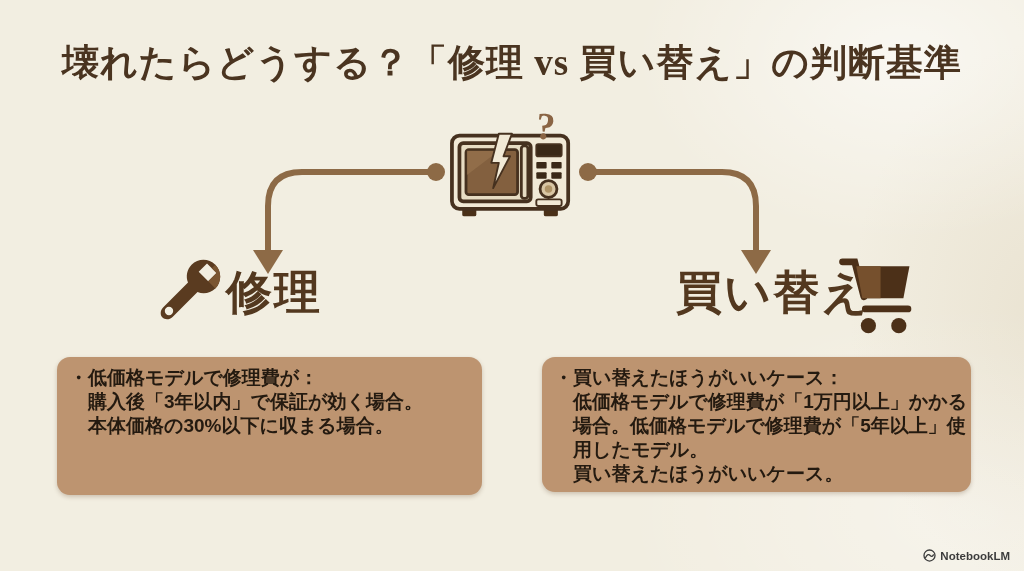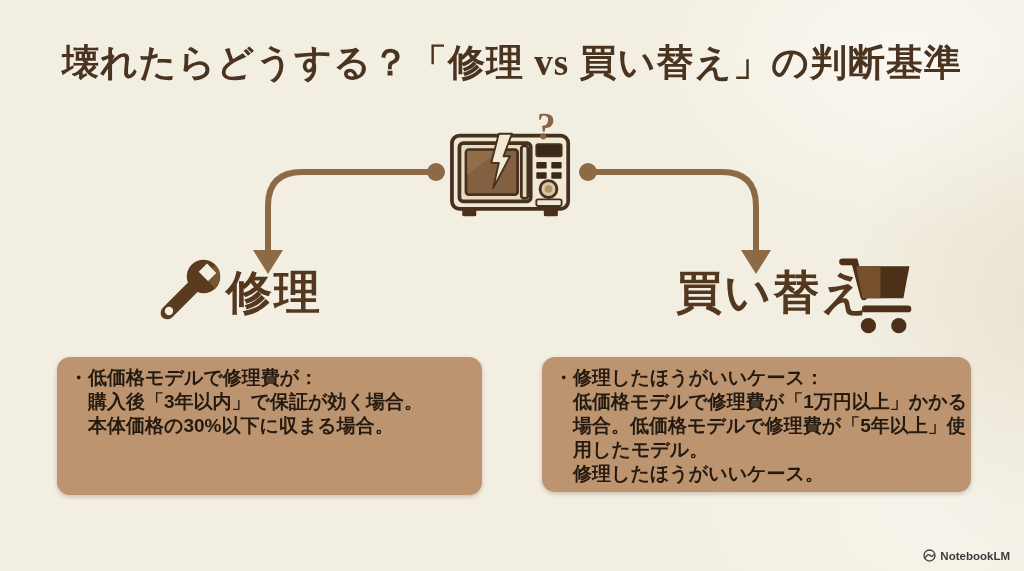--- a/index.html
+++ b/index.html
@@ -137,26 +137,26 @@
       <span>・</span>
       <span>低価格モデルで修理費が：</span>
     </div>
     <div class="case-line cont">購入後「3年以内」で保証が効く場合。</div>
     <div class="case-line cont">本体価格の30%以下に収まる場合。</div>
   </div>
 
   <div class="case-box box-right">
     <div class="case-line case-head">
       <span>・</span>
-      <span>修理したほうがいいケース：</span>
+      <span>買い替えたほうがいいケース：</span>
     </div>
     <div class="case-line cont">低価格モデルで修理費が「1万円以上」かかる</div>
     <div class="case-line cont">場合。低価格モデルで修理費が「5年以上」使</div>
     <div class="case-line cont">用したモデル。</div>
-    <div class="case-line cont">修理したほうがいいケース。</div>
+    <div class="case-line cont">買い替えたほうがいいケース。</div>
   </div>
 
   <div class="footer">
     <svg width="13" height="13" viewBox="0 0 20 20">
       <circle cx="10" cy="10" r="8.5" fill="none" stroke="#3c3c3c" stroke-width="2"></circle>
       <path d="M4 13 Q8 6 11 10 Q14 13 16 9" fill="none" stroke="#3c3c3c" stroke-width="2" stroke-linecap="round"></path>
     </svg>
     <span>NotebookLM</span>
   </div>
 

